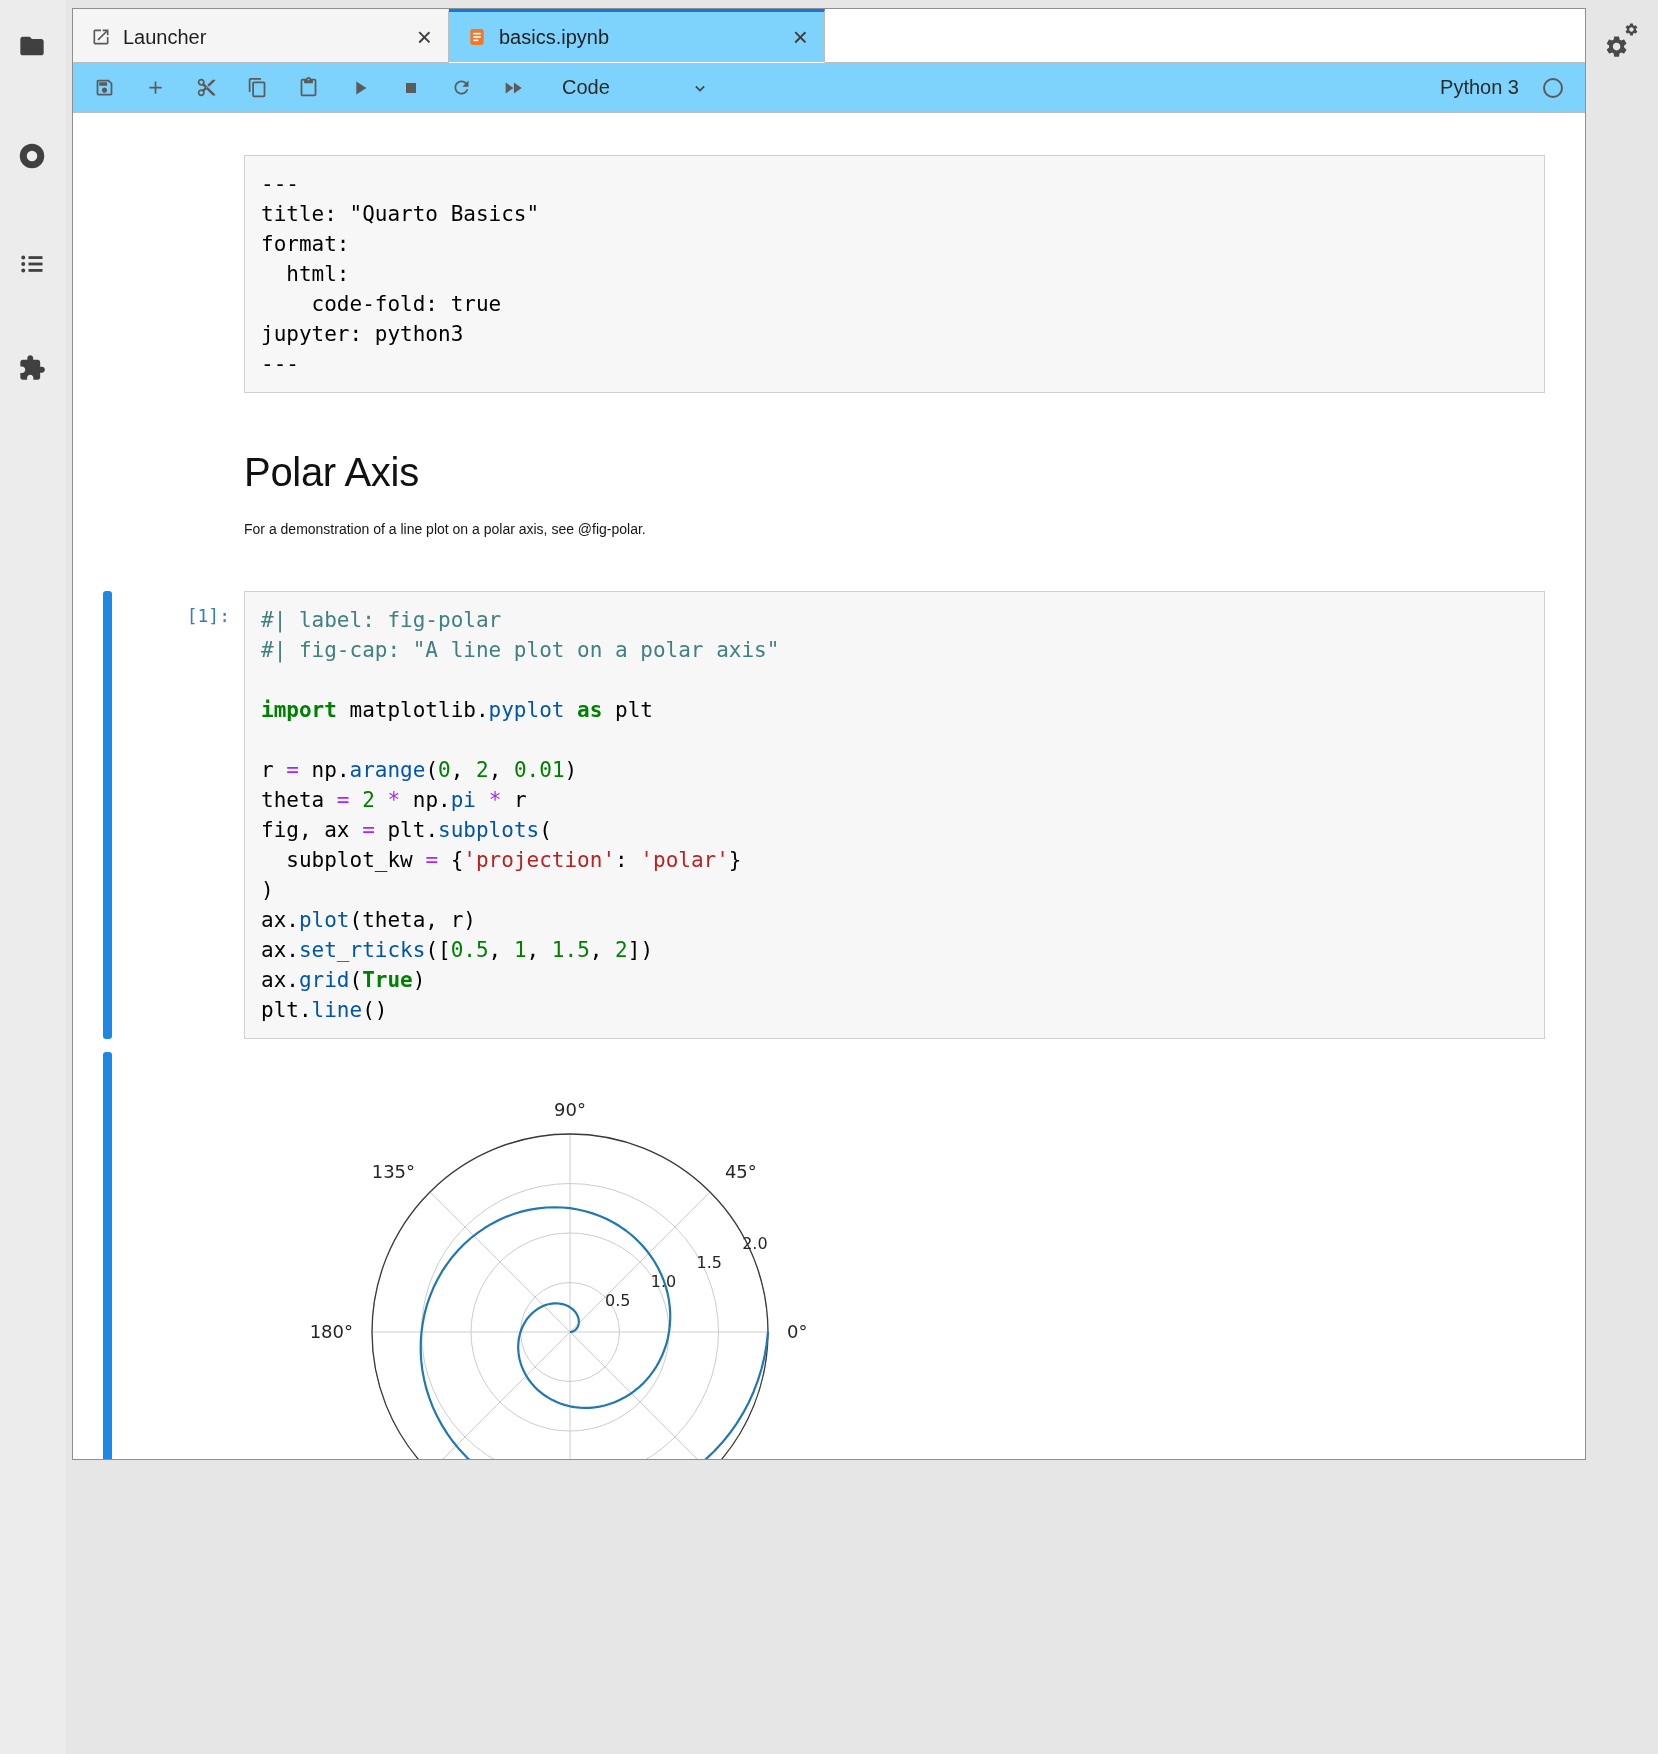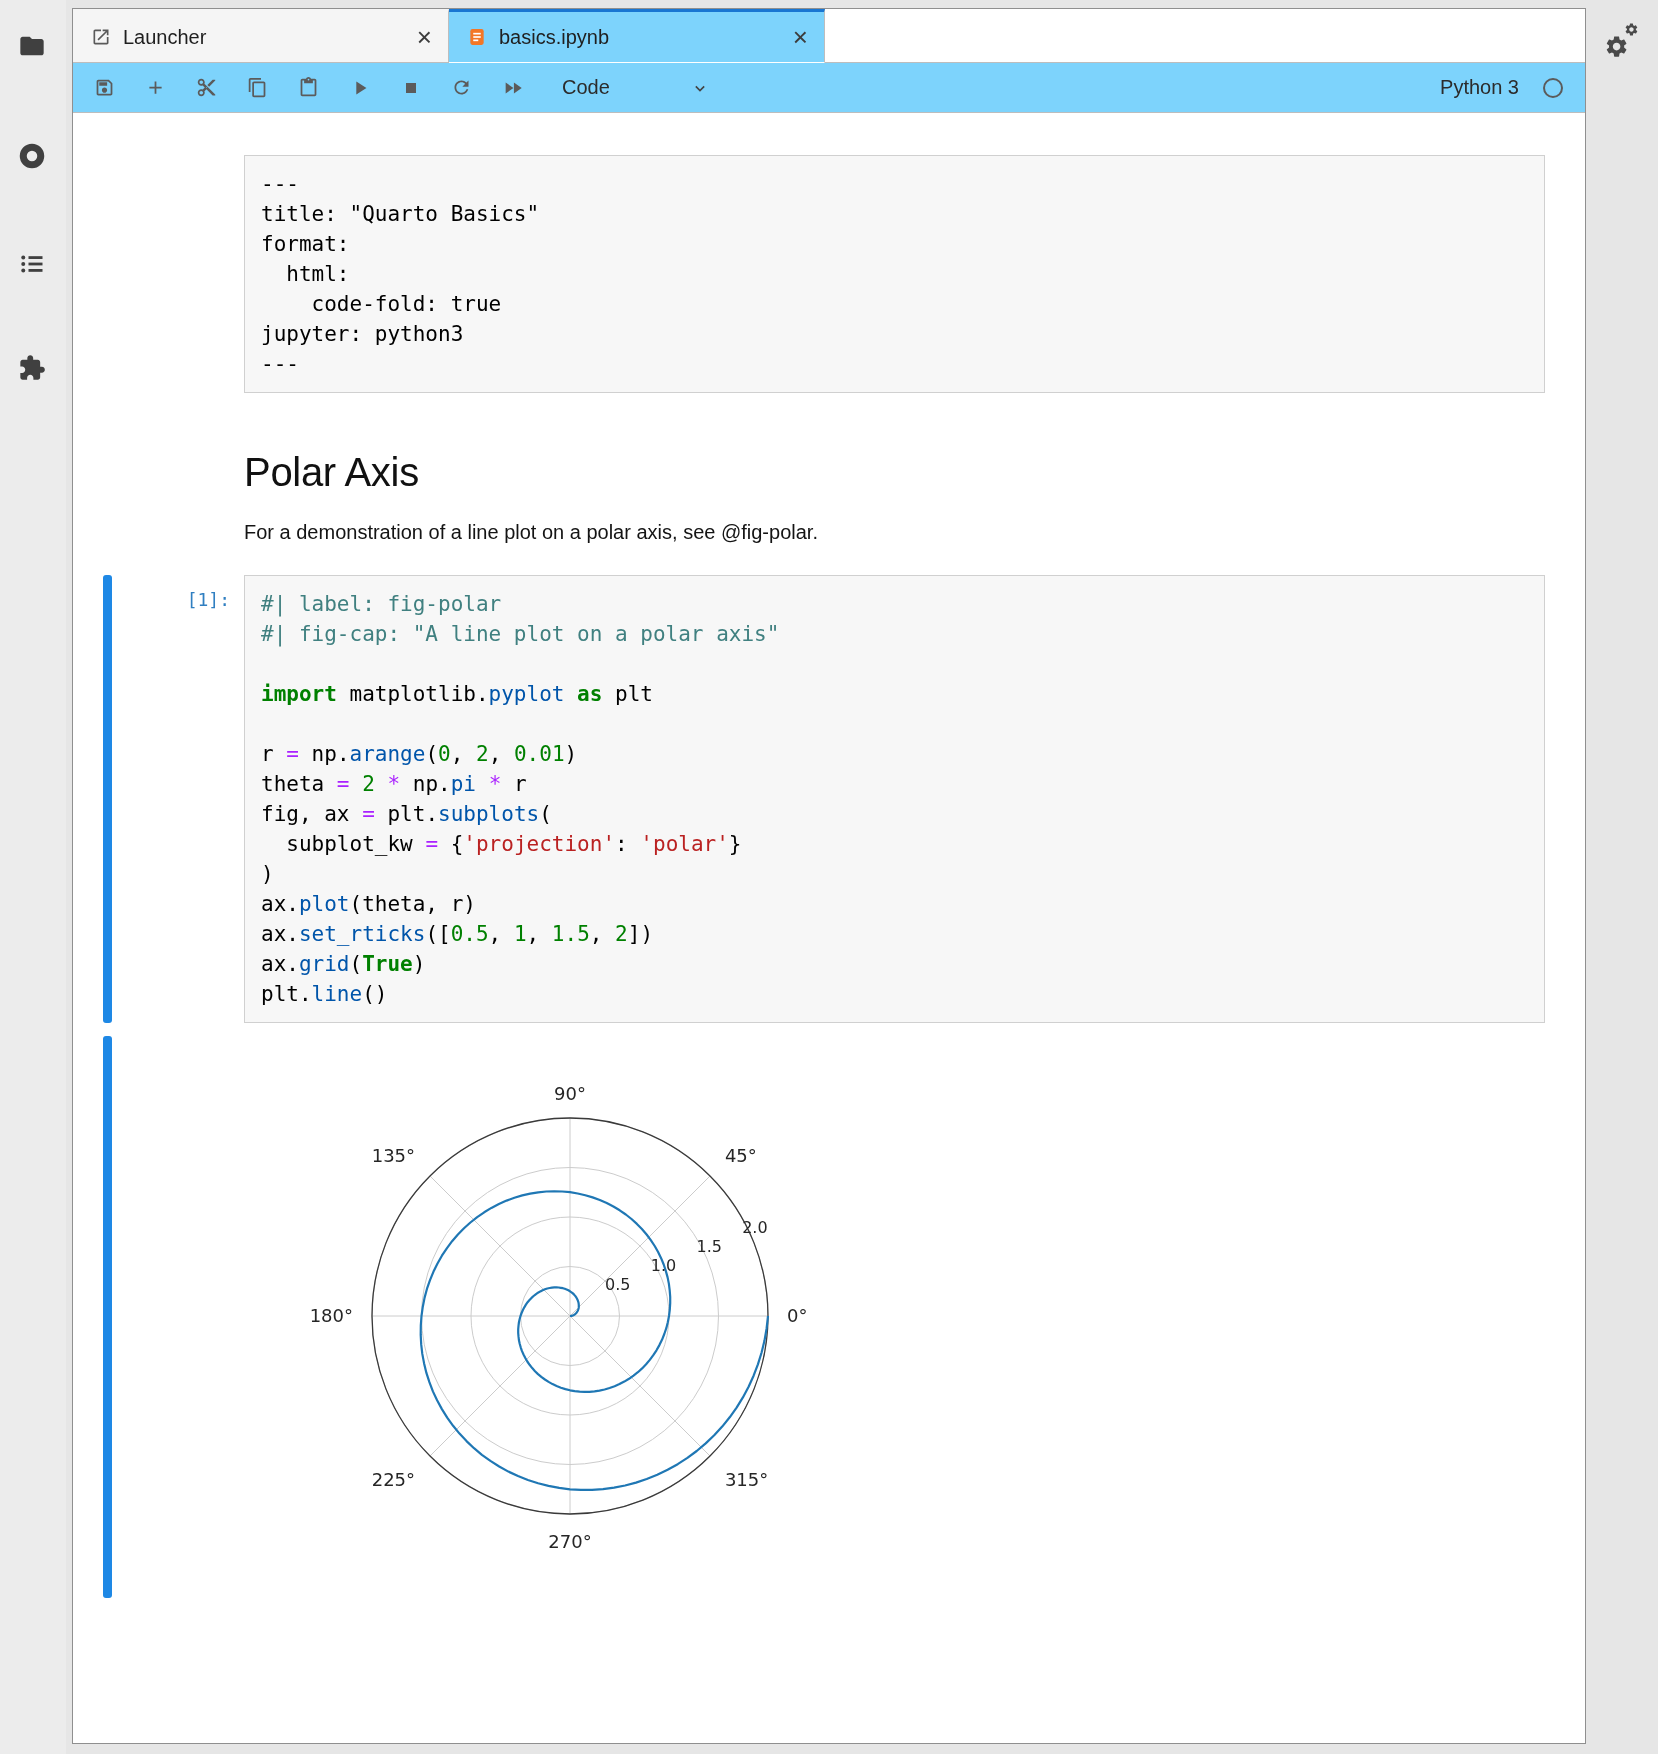--- a/index.html
+++ b/index.html
@@ -9,21 +9,21 @@
 
   
   .left-rail{position:absolute;left:0;top:0;width:66px;height:100%;background:#ececec;}
   .rail-btn{position:absolute;left:14px;width:36px;height:36px;display:flex;align-items:center;justify-content:center;cursor:pointer;}
   .rail-btn svg{display:block;}
 
   
   .gears{position:absolute;right:12px;top:22px;width:42px;height:38px;cursor:pointer;}
 
   
-  .window{position:absolute;left:72px;top:8px;width:1514px;height:1736px;box-sizing:border-box;
+  .window{position:absolute;left:72px;top:8px;width:1514px;height:1452px;box-sizing:border-box;
     background:#fff;border:1px solid #8f8f8f;display:flex;flex-direction:column;}
 
   
   .tabbar{height:53px;flex:none;display:flex;align-items:stretch;background:#fff;border-bottom:1px solid #bdbdbd;}
   .tab{box-sizing:border-box;width:376px;display:flex;align-items:center;padding:0 14px 0 18px;
     border-right:1px solid #bdbdbd;border-top:3px solid transparent;background:#f5f5f5;cursor:pointer;}
   .tab.active{background:#7dd3fc;border-top:3px solid #1976d2;margin-bottom:-1px;z-index:2;border-bottom:1px solid #fff;}
   .tab-label{flex:1;font-size:20px;color:#1f1f1f;margin-left:12px;white-space:nowrap;overflow:hidden;}
   .tab-close{font-size:26px;line-height:26px;color:#3c3c3c;padding:0 2px;cursor:pointer;}
   .tab-fill{flex:1;}
@@ -50,21 +50,21 @@
   .tok-t{color:#000;}
   .tok-c{color:#408080;}
   .tok-k{color:#008000;font-weight:bold;}
   .tok-n{color:#008000;}
   .tok-s{color:#BA2121;}
   .tok-o{color:#AA22FF;}
   .tok-p{color:#0055aa;}
 
   .mdbody{flex:1;}
   .mdbody h1{font-size:40px;line-height:46px;font-weight:400;color:#111;margin:56px 0 26px;letter-spacing:-0.3px;}
-  .mdbody p{font-size:20px;color:#141414;margin:0 0 31px;}
+  .mdbody p{font-size:14px;color:#141414;margin:0 0 54px;}
 
   .cellrow.codecell{margin-bottom:13px;}
   .outbox{flex:1;padding:2px 0 0 4px;}
   .outbox svg{display:block;}
 </style>
 </head>
 <body>
 
 <div class="screen">
 

